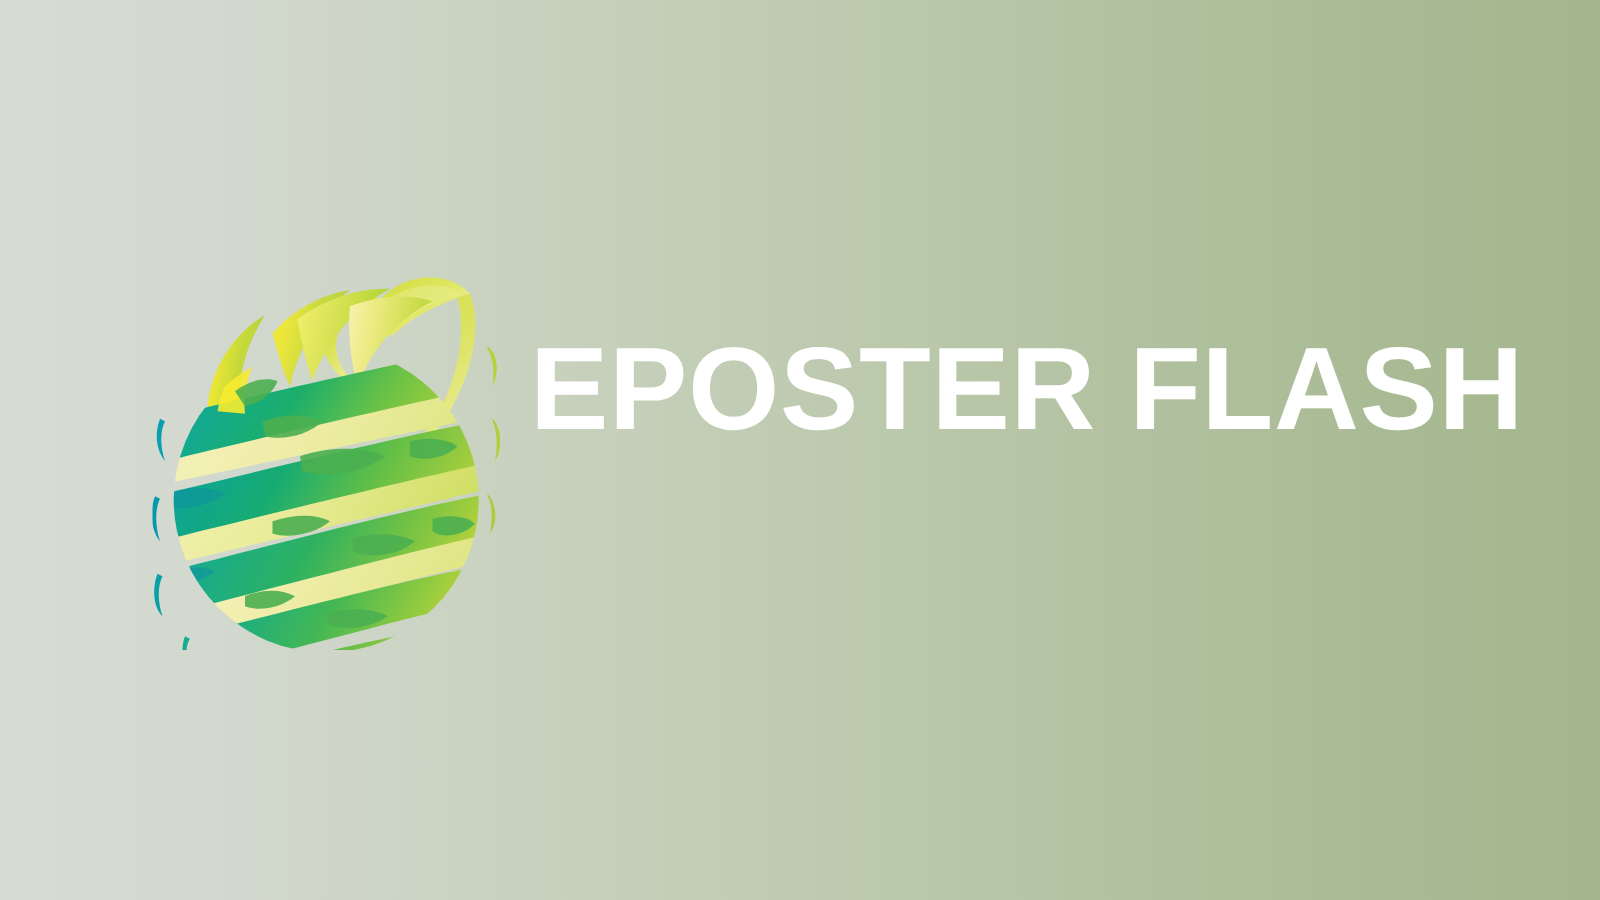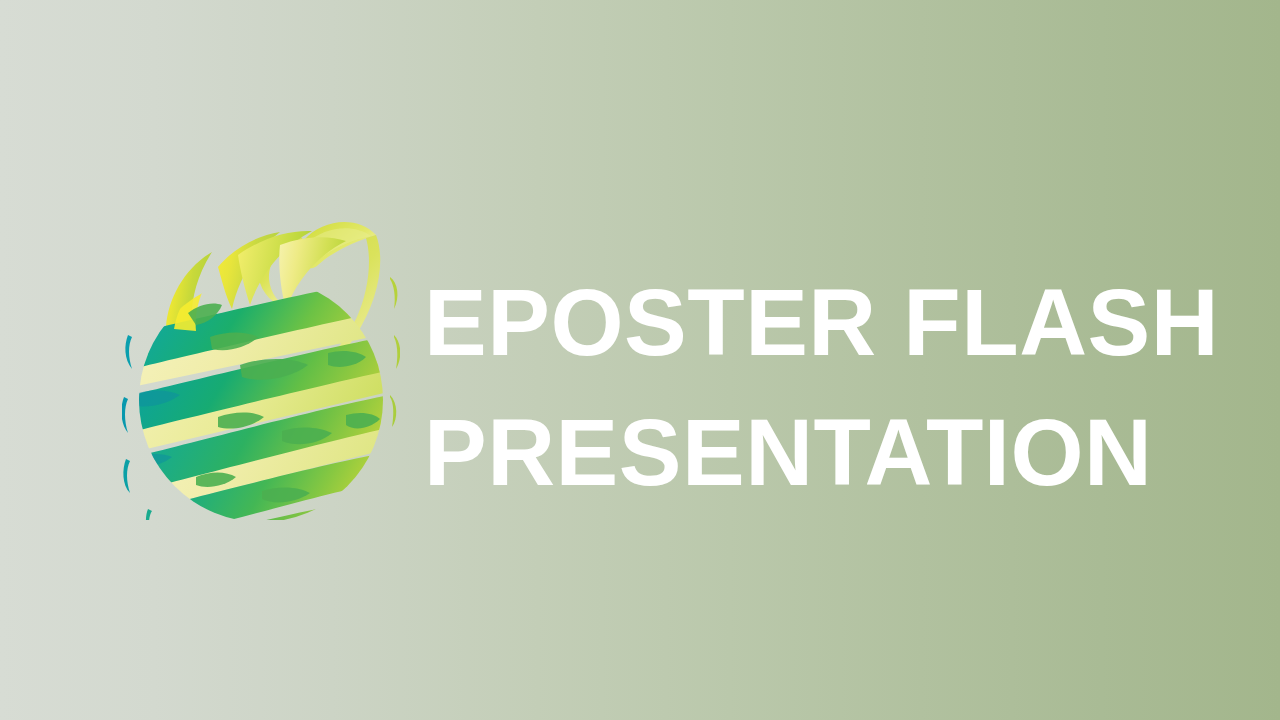--- a/index.html
+++ b/index.html
@@ -28,21 +28,21 @@
   #logo-mark {
     position:absolute;
     left:122px; top:205px;
     width:278px; height:315px;
   }
   #logo-mark svg { display:block; width:100%; height:100%; }
 
   
   #title-block {
     position:absolute;
-    left:424px; top:258px;
+    left:424px; top:246px;
     width:780px;
   }
   .title-line {
     display:block;
     color:#ffffff;
     font-family:"Liberation Sans", sans-serif;
     font-weight:bold;
     font-size:94px;
     line-height:130px;
     letter-spacing:0.5px;
@@ -202,16 +202,15 @@
         <path d="M26 304 C22 314 24 328 30 334 C26 324 26 312 30 306 Z" fill="#19ab8e"></path>
         <path d="M268 72 C276 78 278 92 272 104 C274 92 272 80 268 74 Z" fill="#b6d23b"></path>
         <path d="M272 130 C280 138 280 154 274 164 C276 152 276 140 272 132 Z" fill="#b0cf3c"></path>
         <path d="M268 190 C276 198 276 214 270 222 C272 210 272 198 268 192 Z" fill="#a9cd3d"></path>
       </g>
     </svg>
   </div>
 
   <div id="title-block">
     <span class="title-line">EPOSTER FLASH</span>
-    <span class="title-line">PRESENTATION</span>
   </div>
 
 </div>
 
 </body></html>

